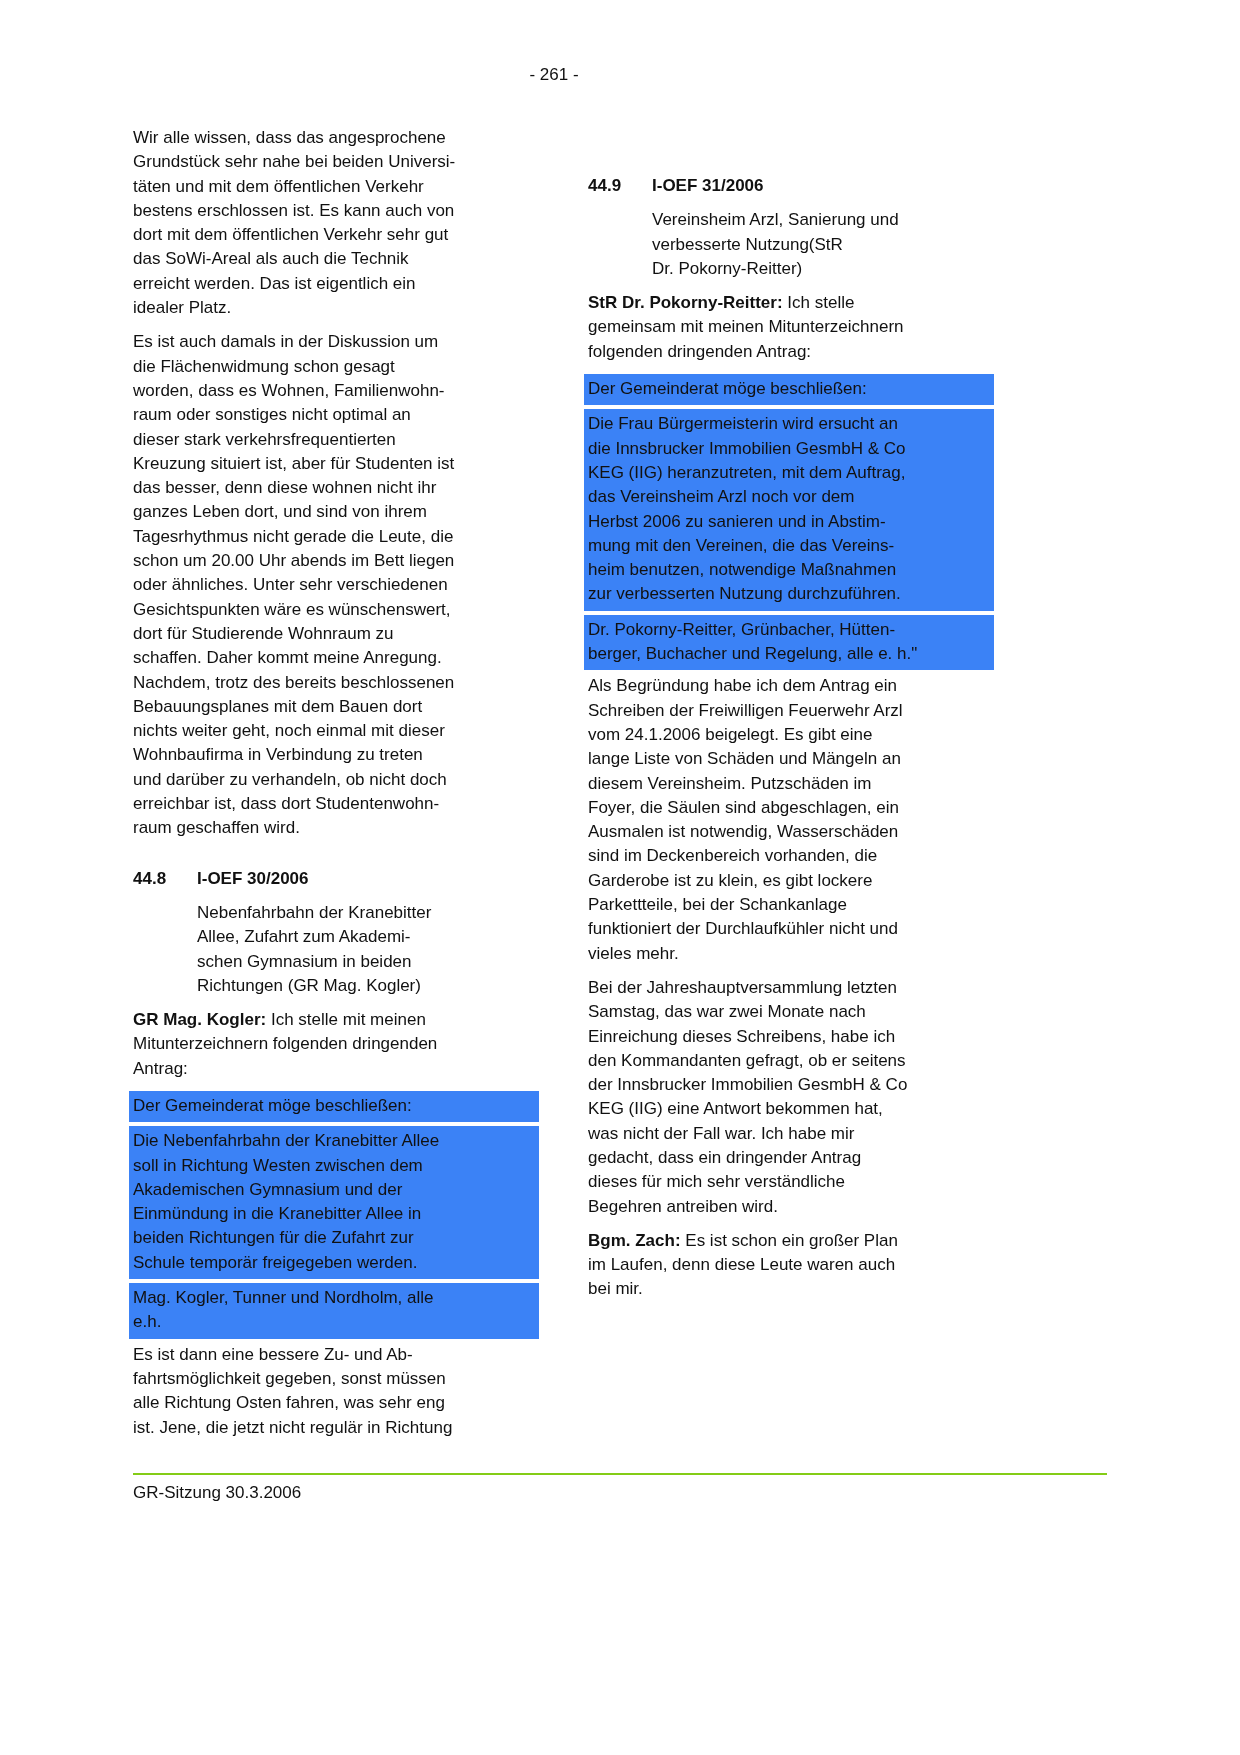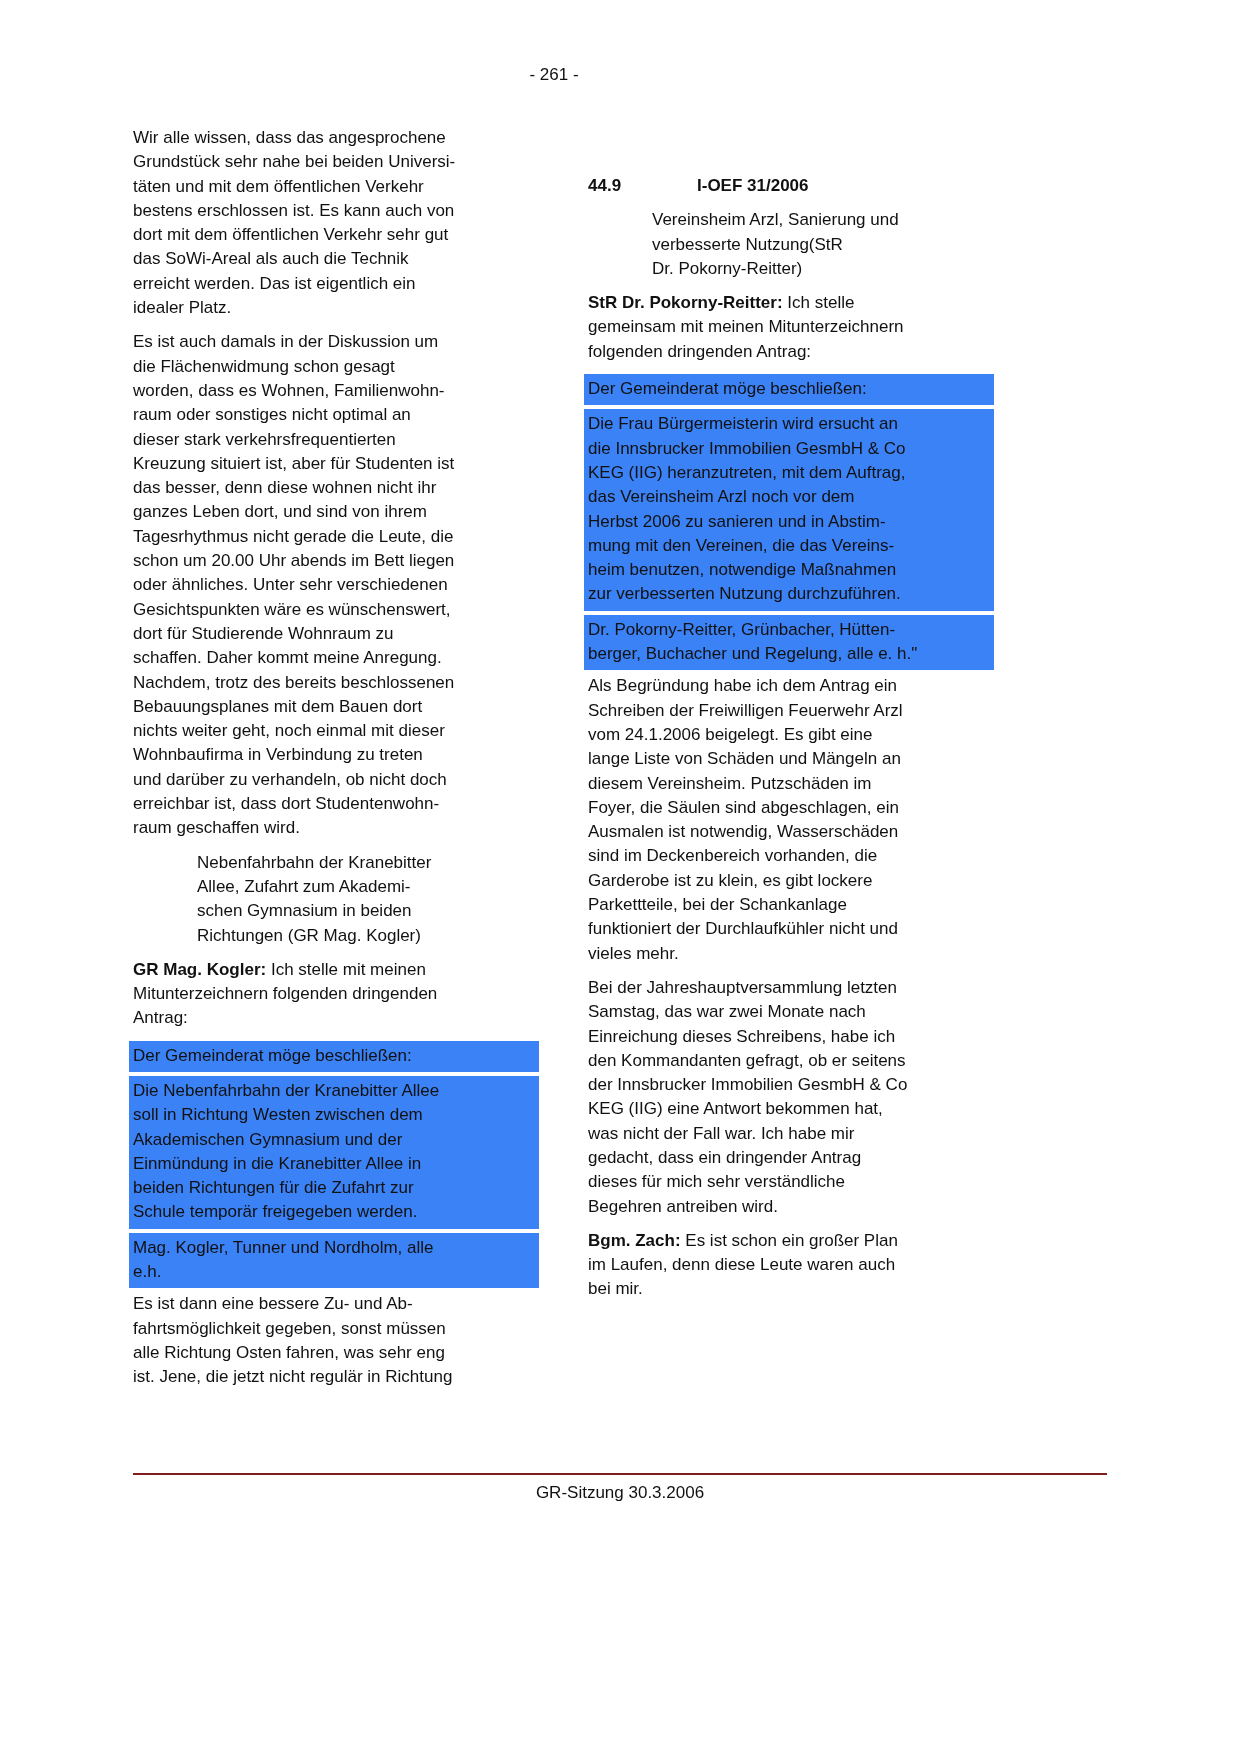--- a/index.html
+++ b/index.html
@@ -35,21 +35,20 @@
   .col-right { left: 588px; }
 
   .para {
     margin: 0 0 10px 0;
     white-space: pre-line;
   }
   .section-heading {
     display: flex;
     font-weight: bold;
     margin: 26px 0 10px 0;
-    gap: 45px;
   }
   .section-heading.sh-right {
     margin-top: 48px;
   }
   .sec-num { width: 64px; flex: 0 0 64px; }
   .section-title {
     font-weight: normal;
     margin-left: 64px;
     margin-bottom: 10px;
     white-space: pre-line;
@@ -60,22 +59,21 @@
     padding: 3px 6px 4px 4px;
     white-space: pre-line;
   }
   strong { font-weight: bold; }
 
   .footer {
     position: absolute;
     left: 133px;
     top: 1473px;
     width: 974px;
-    border-top: 2px solid #7f1d1d;
-    text-align: center;
+    border-top: 2px solid #84cc16;
   }
   .footer-text {
     padding-top: 6px;
   }
 </style>
 </head>
 <body>
 
 <div class="page">
 
@@ -105,20 +103,24 @@
 dort für Studierende Wohnraum zu
 schaffen. Daher kommt meine Anregung.
 Nachdem, trotz des bereits beschlossenen
 Bebauungsplanes mit dem Bauen dort
 nichts weiter geht, noch einmal mit dieser
 Wohnbaufirma in Verbindung zu treten
 und darüber zu verhandeln, ob nicht doch
 erreichbar ist, dass dort Studentenwohn-
 raum geschaffen wird.</p>
 
+    <div class="section-heading sh-left">
+        <span class="sec-num">44.8</span>
+        <span class="sec-code">I-OEF 30/2006</span>
+      </div>
     <div class="section-title">Nebenfahrbahn der Kranebitter
 Allee, Zufahrt zum Akademi-
 schen Gymnasium in beiden
 Richtungen (GR Mag. Kogler)</div>
 
     <p class="para"><strong>GR Mag. Kogler:</strong> <span>Ich stelle mit meinen
 Mitunterzeichnern folgenden dringenden
 Antrag:</span></p>
 
     <div class="highlight">Der Gemeinderat möge beschließen:</div>

